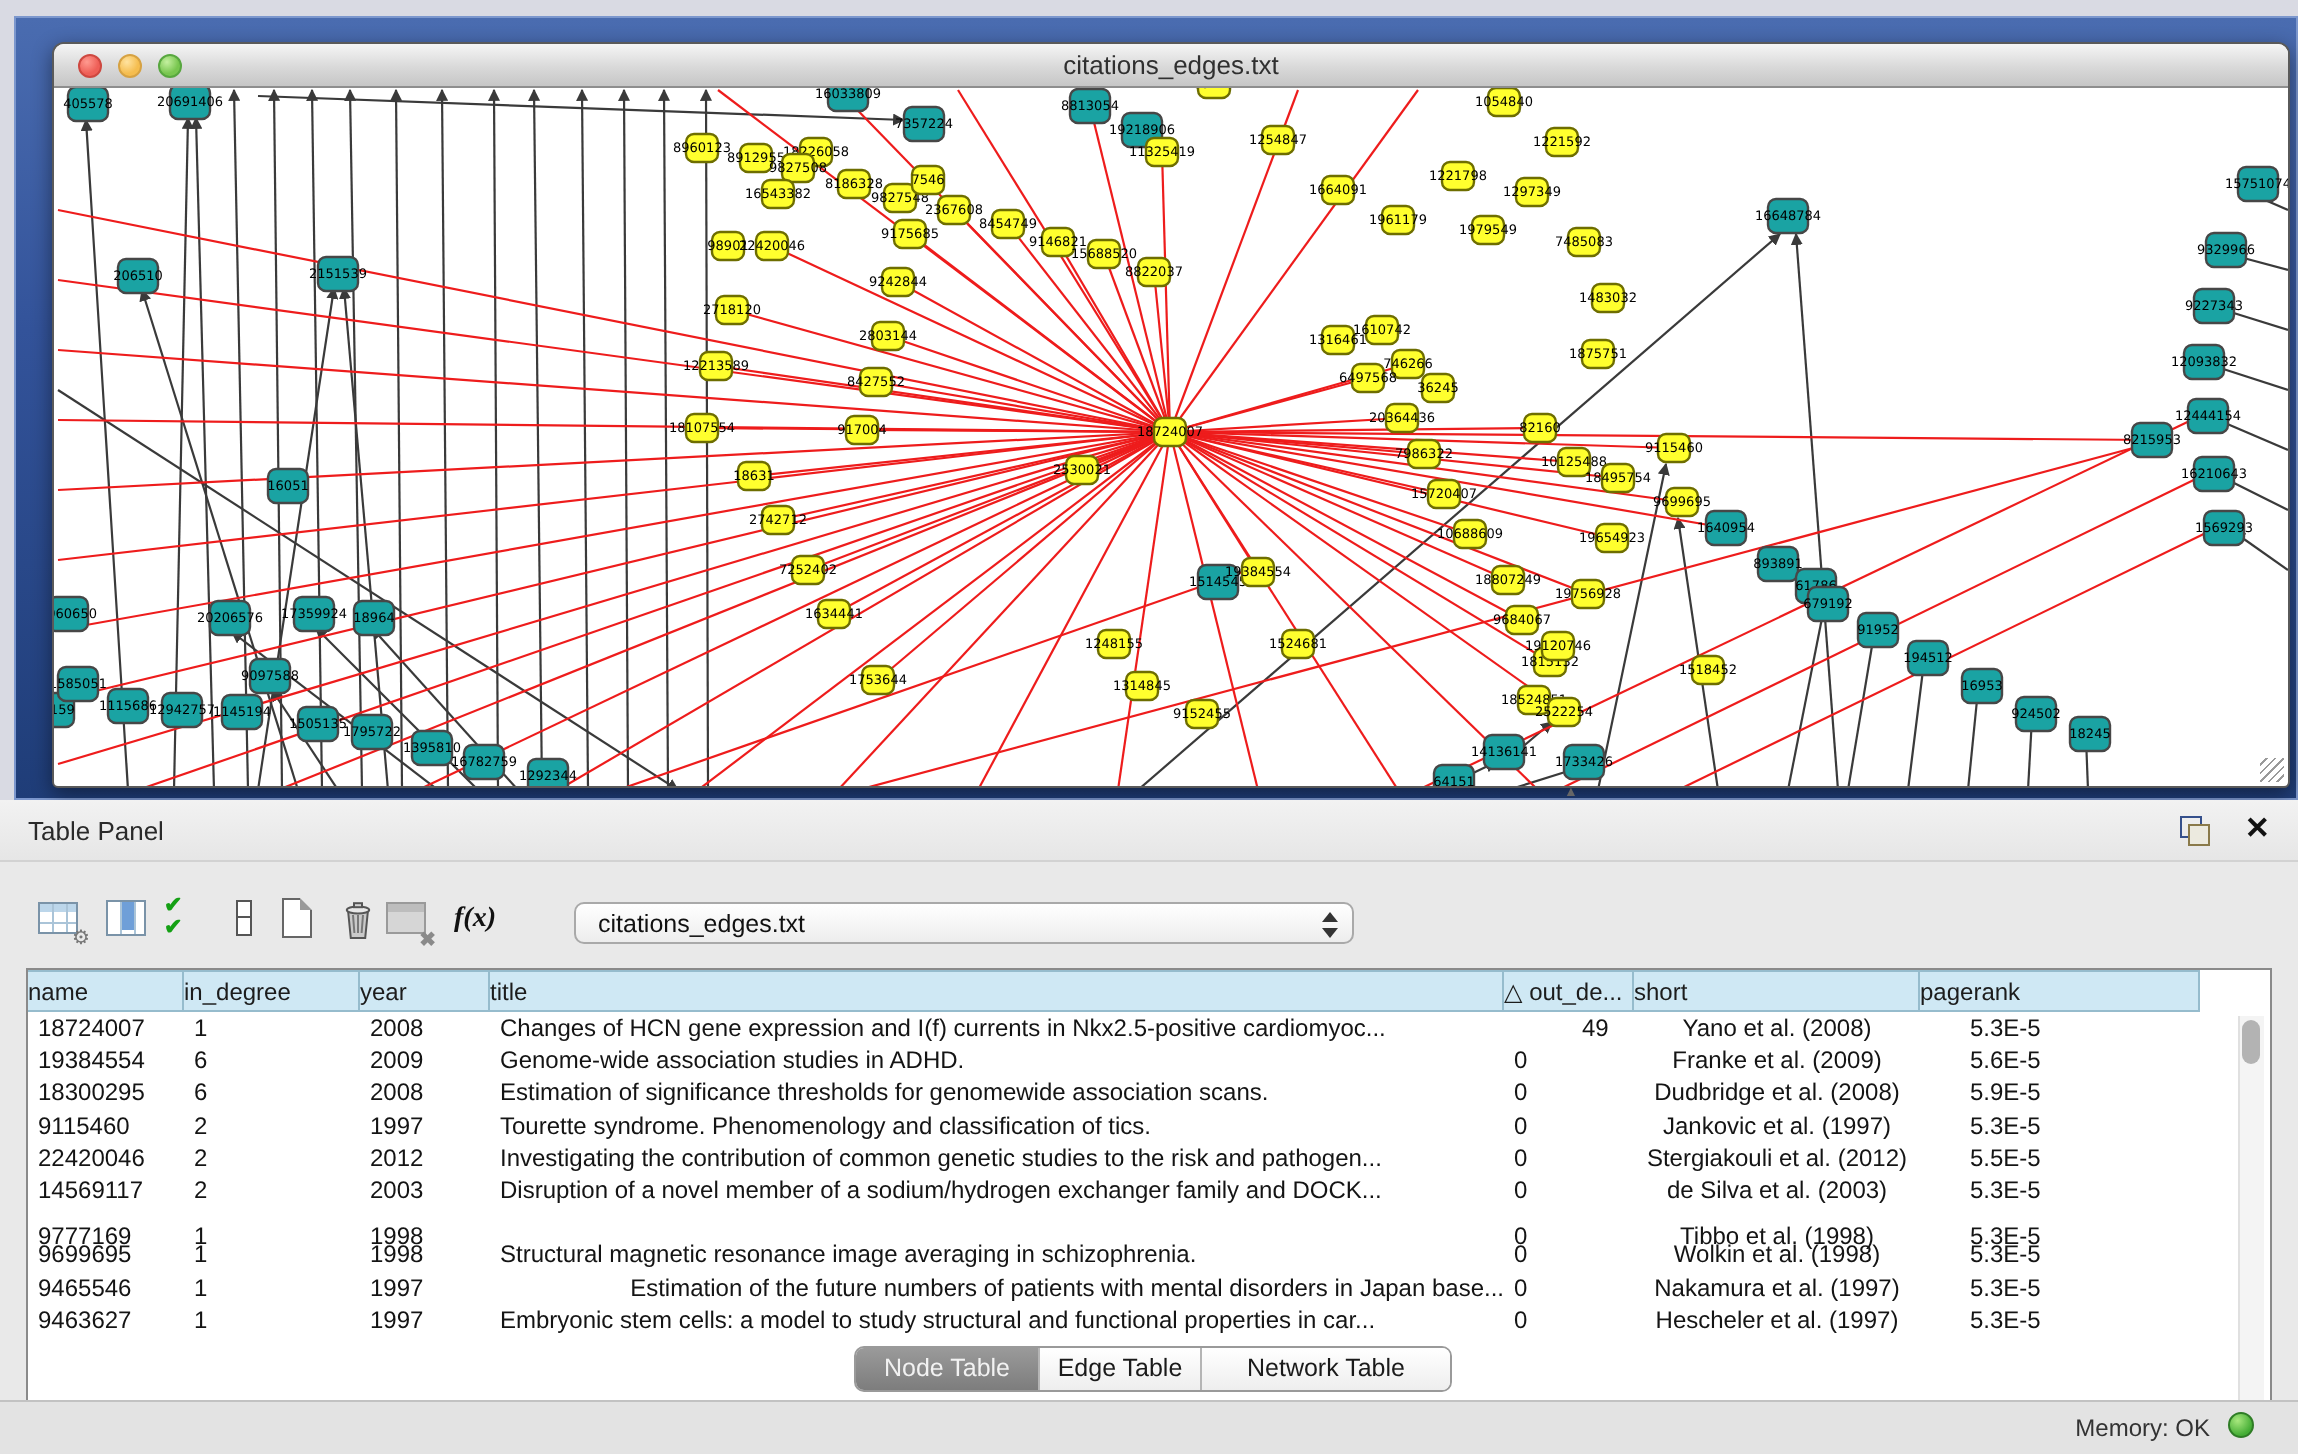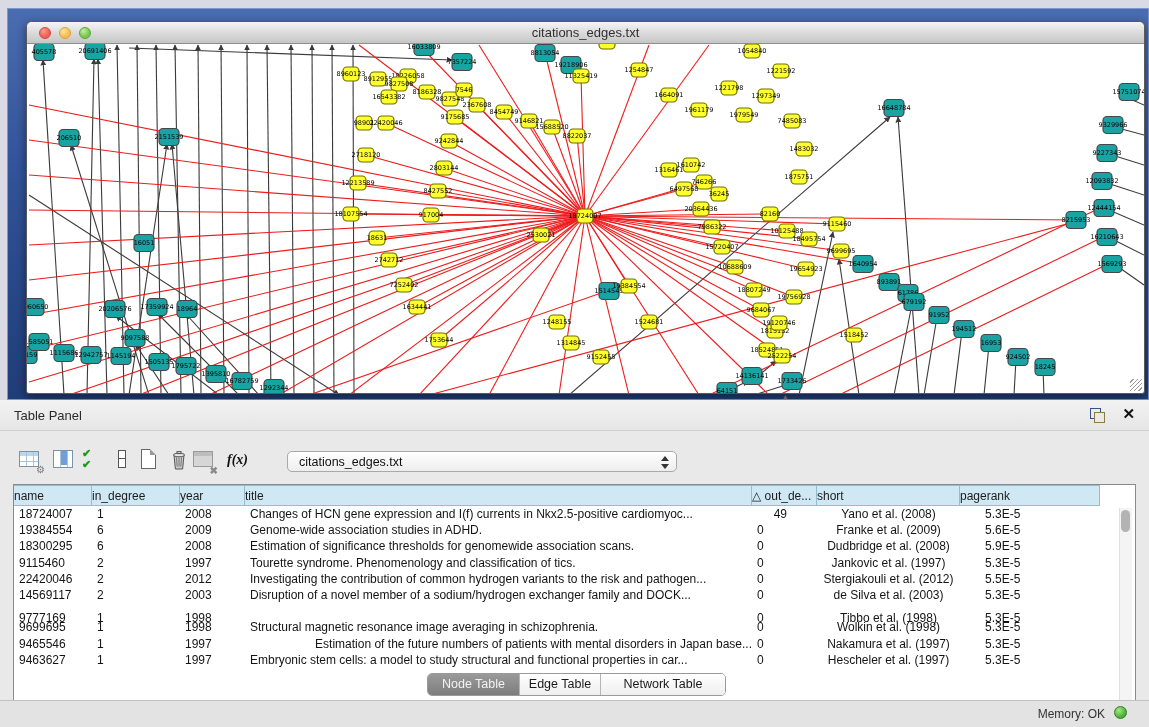--- a/index.html
+++ b/index.html
@@ -764,21 +764,21 @@
         <div class="th" style="left: 738px; width: 65px;">△ out_de...</div>
         <div class="th" style="left: 803px; width: 143px;">short</div>
         <div class="th" style="left: 946px; width: 140px;">pagerank</div>
       </div>
     <div class="rows" id="trows">
         <div class="tr" style="top: 0px;">
           <div class="td" style="left: 0px; width: 78px;">18724007</div>
           <div class="td" style="left: 78px; width: 88px;">1</div>
           <div class="td" style="left: 166px; width: 65px;">2008</div>
           <div class="td" style="left: 231px; width: 507px;">Changes of HCN gene expression and I(f) currents in Nkx2.5-positive cardiomyoc...</div>
-          <div class="td" style="left: 708px; width: 65px; text-align: right;">49</div>
+          <div class="td" style="left: 772px; width: 65px;">49</div>
           <div class="td center" style="left: 803px; width: 143px;">Yano et al. (2008)</div>
           <div class="td pr" style="left: 946px; width: 140px;">5.3E-5</div>
         </div>
         <div class="tr" style="top: 16.2px;">
           <div class="td" style="left: 0px; width: 78px;">19384554</div>
           <div class="td" style="left: 78px; width: 88px;">6</div>
           <div class="td" style="left: 166px; width: 65px;">2009</div>
           <div class="td" style="left: 231px; width: 507px;">Genome-wide association studies in ADHD.</div>
           <div class="td" style="left: 738px; width: 65px;">0</div>
           <div class="td center" style="left: 803px; width: 143px;">Franke et al. (2009)</div>
@@ -799,21 +799,21 @@
           <div class="td" style="left: 166px; width: 65px;">1997</div>
           <div class="td" style="left: 231px; width: 507px;">Tourette syndrome. Phenomenology and classification of tics.</div>
           <div class="td" style="left: 738px; width: 65px;">0</div>
           <div class="td center" style="left: 803px; width: 143px;">Jankovic et al. (1997)</div>
           <div class="td pr" style="left: 946px; width: 140px;">5.3E-5</div>
         </div>
         <div class="tr" style="top: 64.8px;">
           <div class="td" style="left: 0px; width: 78px;">22420046</div>
           <div class="td" style="left: 78px; width: 88px;">2</div>
           <div class="td" style="left: 166px; width: 65px;">2012</div>
-          <div class="td" style="left: 231px; width: 507px;">Investigating the contribution of common hydrogen variants to the risk and pathogen...</div>
+          <div class="td" style="left: 231px; width: 507px;">Investigating the contribution of common genetic studies to the risk and pathogen...</div>
           <div class="td" style="left: 738px; width: 65px;">0</div>
           <div class="td center" style="left: 803px; width: 143px;">Stergiakouli et al. (2012)</div>
           <div class="td pr" style="left: 946px; width: 140px;">5.5E-5</div>
         </div>
         <div class="tr" style="top: 81px;">
           <div class="td" style="left: 0px; width: 78px;">14569117</div>
           <div class="td" style="left: 78px; width: 88px;">2</div>
           <div class="td" style="left: 166px; width: 65px;">2003</div>
           <div class="td" style="left: 231px; width: 507px;">Disruption of a novel member of a sodium/hydrogen exchanger family and DOCK...</div>
           <div class="td" style="left: 738px; width: 65px;">0</div>

